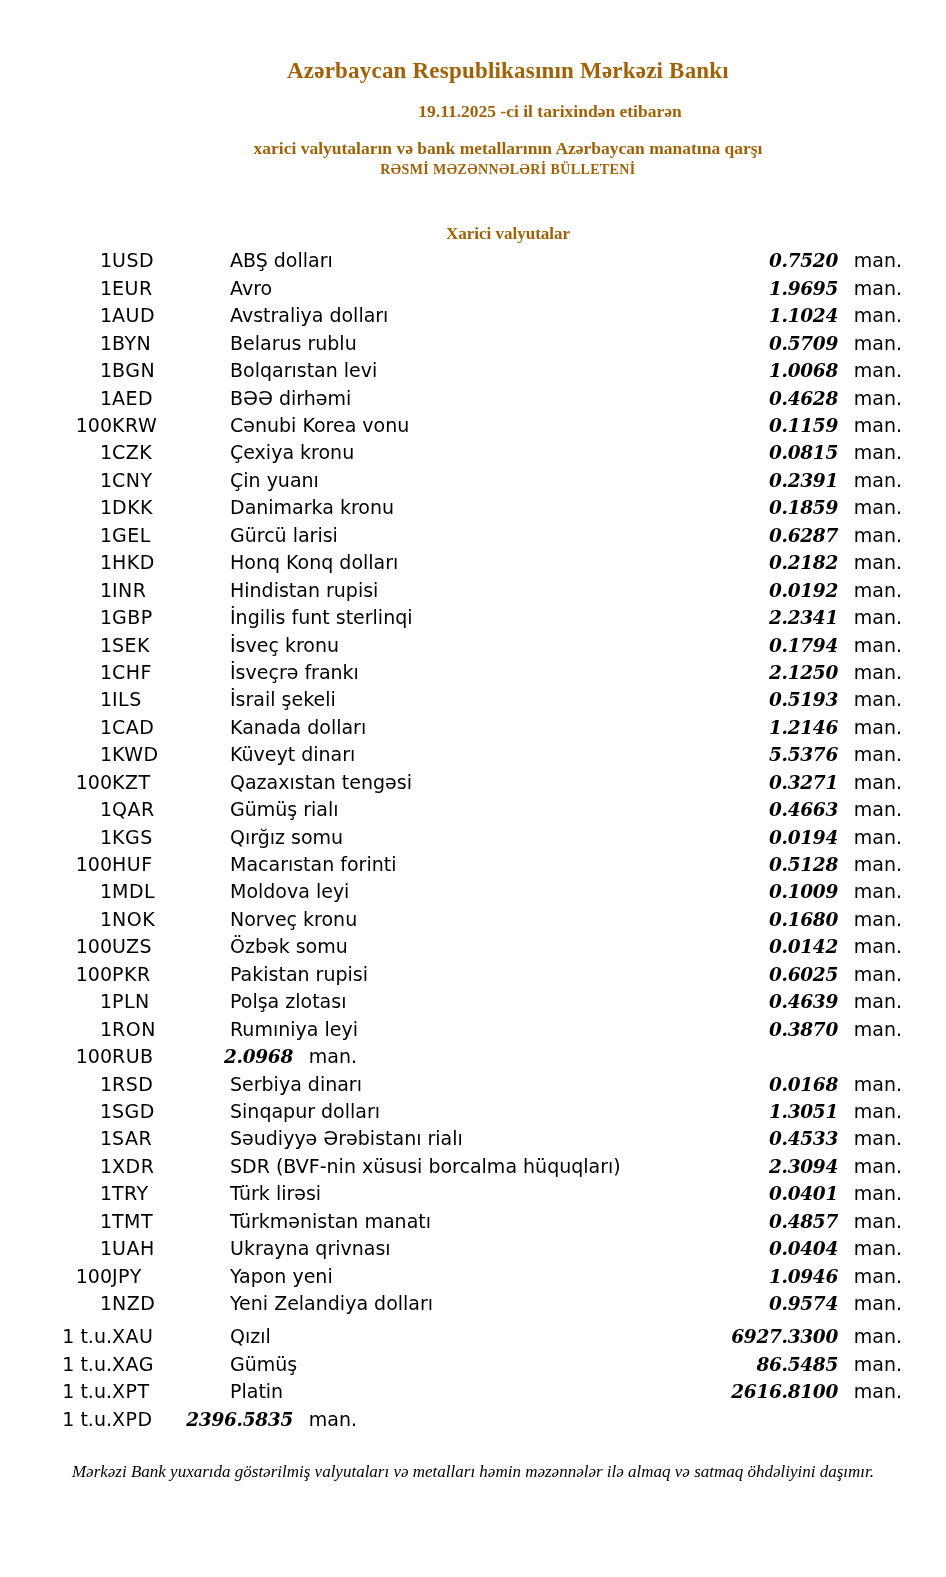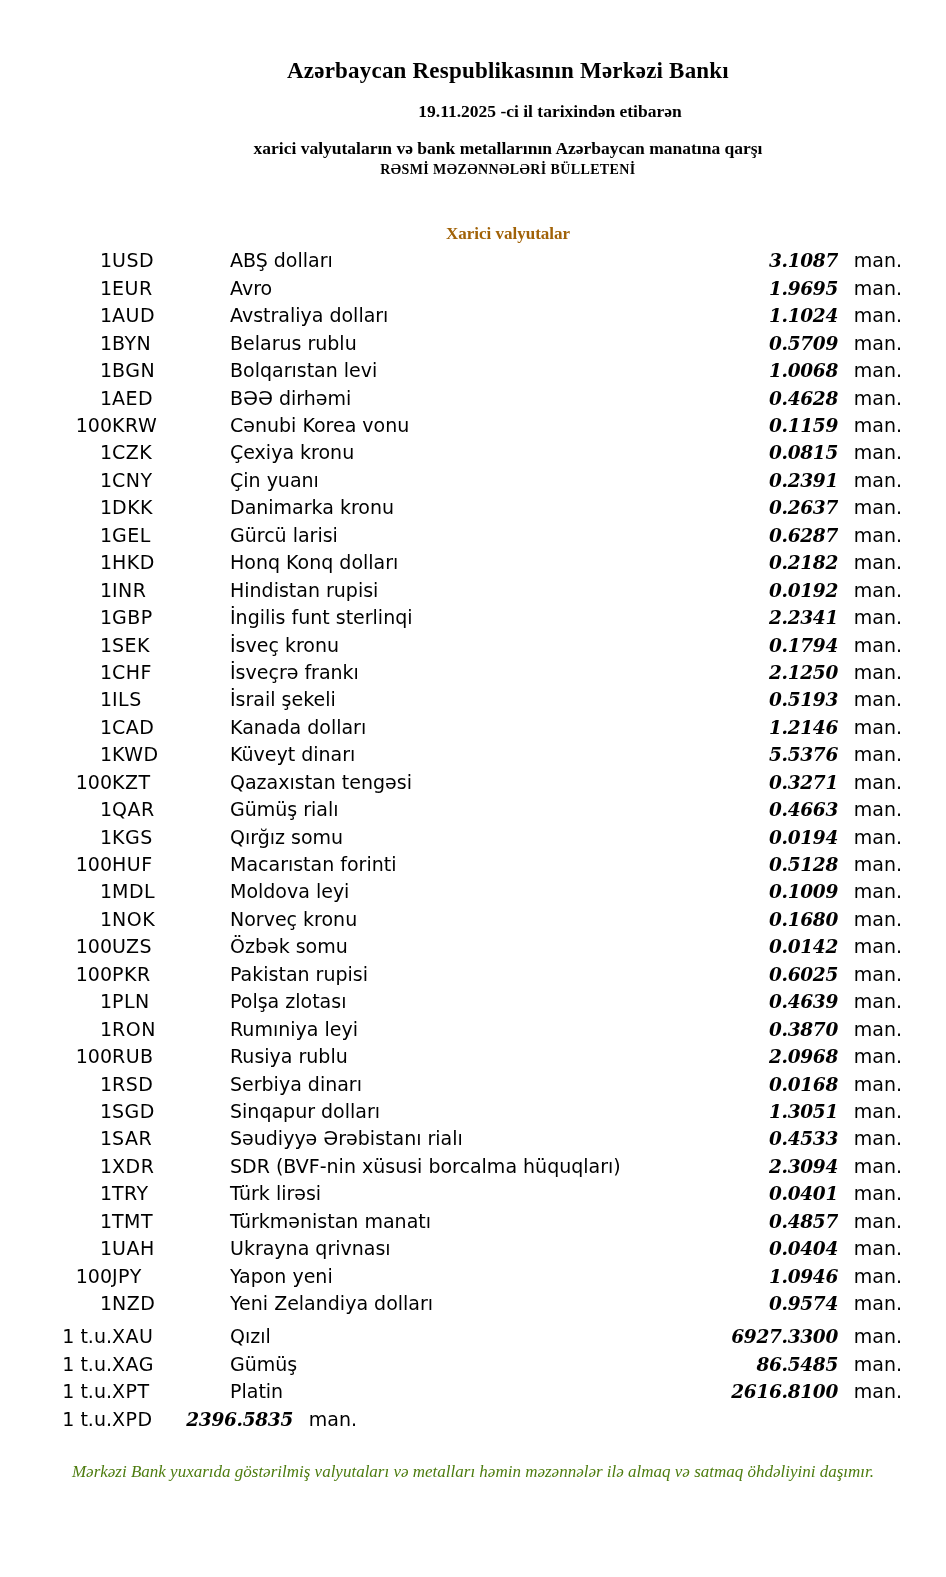--- a/index.html
+++ b/index.html
@@ -16,21 +16,21 @@
     overflow: hidden;
     font-family: "DejaVu Sans", sans-serif;
   }
   
   .header-block {
     margin-left: 70px;
     width: 876px;
     text-align: center;
     font-family: "Liberation Serif", serif;
     font-weight: bold;
-    color: #000000;
+    color: #a16207;
   }
   .doc-title {
     padding-top: 57px;
     font-size: 23px;
     line-height: 1.2;
     letter-spacing: 0.2px;
   }
   .header-line {
     margin-top: 16px;
     font-size: 17.5px;
@@ -107,21 +107,21 @@
   }
   
   .footer-note {
     margin-top: 28px;
     width: 946px;
     text-align: center;
     font-family: "Liberation Serif", serif;
     font-style: italic;
     font-size: 17px;
     line-height: 1.25;
-    color: #4d7c0f;
+    color: #000000;
   }
 </style>
 </head>
 <body>
 
 <div class="page">
 
   <div class="header-block">
     <div class="doc-title">Azərbaycan Respublikasının Mərkəzi Bankı</div>
     <div class="header-line date-line">19.11.2025 -ci il tarixindən etibarən</div>
@@ -129,21 +129,21 @@
     <div class="bulletin-title">RƏSMİ MƏZƏNNƏLƏRİ BÜLLETENİ</div>
   </div>
 
   <div class="section-title currencies">Xarici valyutalar</div>
 
   <div class="rate-table">
       <div class="row">
         <span class="col-qty">1</span>
         <span class="col-code">USD</span>
         <span class="col-name">ABŞ dolları</span>
-        <span class="col-rate">3.1087</span>
+        <span class="col-rate">0.7520</span>
         <span class="col-unit">man.</span>
       </div>
       <div class="row">
         <span class="col-qty">1</span>
         <span class="col-code">EUR</span>
         <span class="col-name">Avro</span>
         <span class="col-rate">1.9695</span>
         <span class="col-unit">man.</span>
       </div>
       <div class="row">
@@ -192,21 +192,21 @@
         <span class="col-qty">1</span>
         <span class="col-code">CNY</span>
         <span class="col-name">Çin yuanı</span>
         <span class="col-rate">0.2391</span>
         <span class="col-unit">man.</span>
       </div>
       <div class="row">
         <span class="col-qty">1</span>
         <span class="col-code">DKK</span>
         <span class="col-name">Danimarka kronu</span>
-        <span class="col-rate">0.2637</span>
+        <span class="col-rate">0.1859</span>
         <span class="col-unit">man.</span>
       </div>
       <div class="row">
         <span class="col-qty">1</span>
         <span class="col-code">GEL</span>
         <span class="col-name">Gürcü larisi</span>
         <span class="col-rate">0.6287</span>
         <span class="col-unit">man.</span>
       </div>
       <div class="row">
@@ -331,21 +331,20 @@
       <div class="row">
         <span class="col-qty">1</span>
         <span class="col-code">RON</span>
         <span class="col-name">Rumıniya leyi</span>
         <span class="col-rate">0.3870</span>
         <span class="col-unit">man.</span>
       </div>
       <div class="row">
         <span class="col-qty">100</span>
         <span class="col-code">RUB</span>
-        <span class="col-name">Rusiya rublu</span>
         <span class="col-rate">2.0968</span>
         <span class="col-unit">man.</span>
       </div>
       <div class="row">
         <span class="col-qty">1</span>
         <span class="col-code">RSD</span>
         <span class="col-name">Serbiya dinarı</span>
         <span class="col-rate">0.0168</span>
         <span class="col-unit">man.</span>
       </div>

